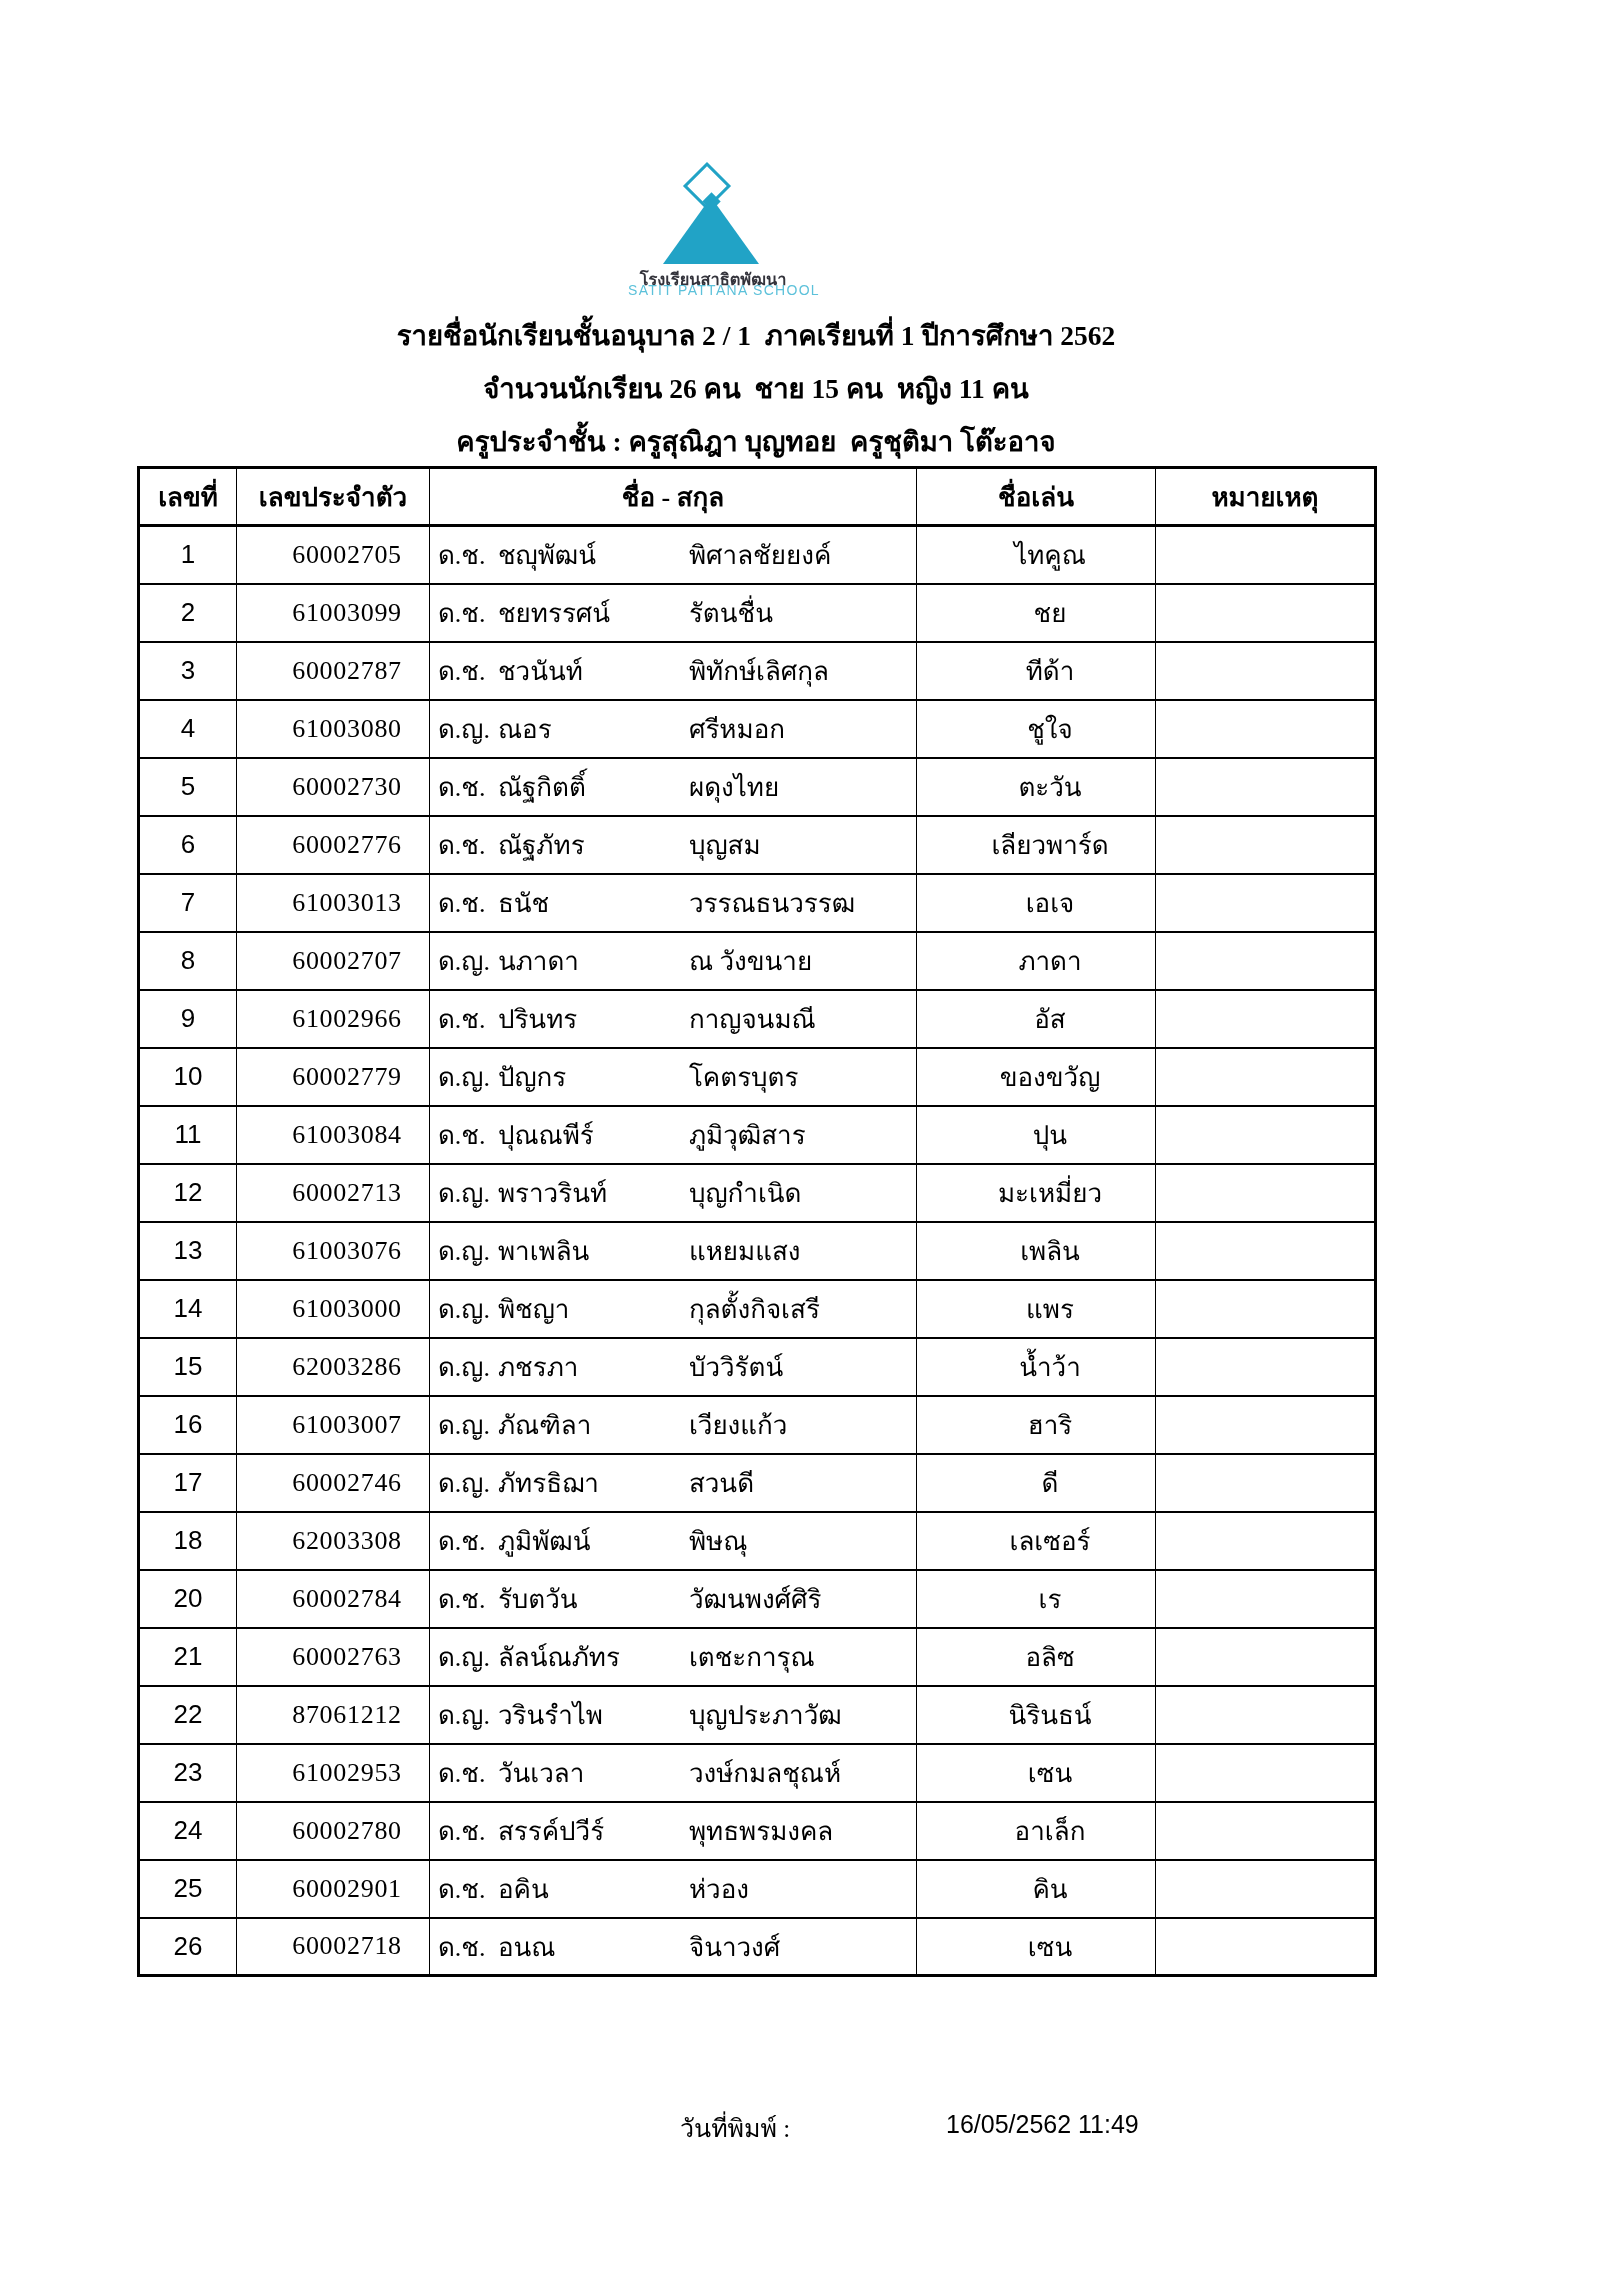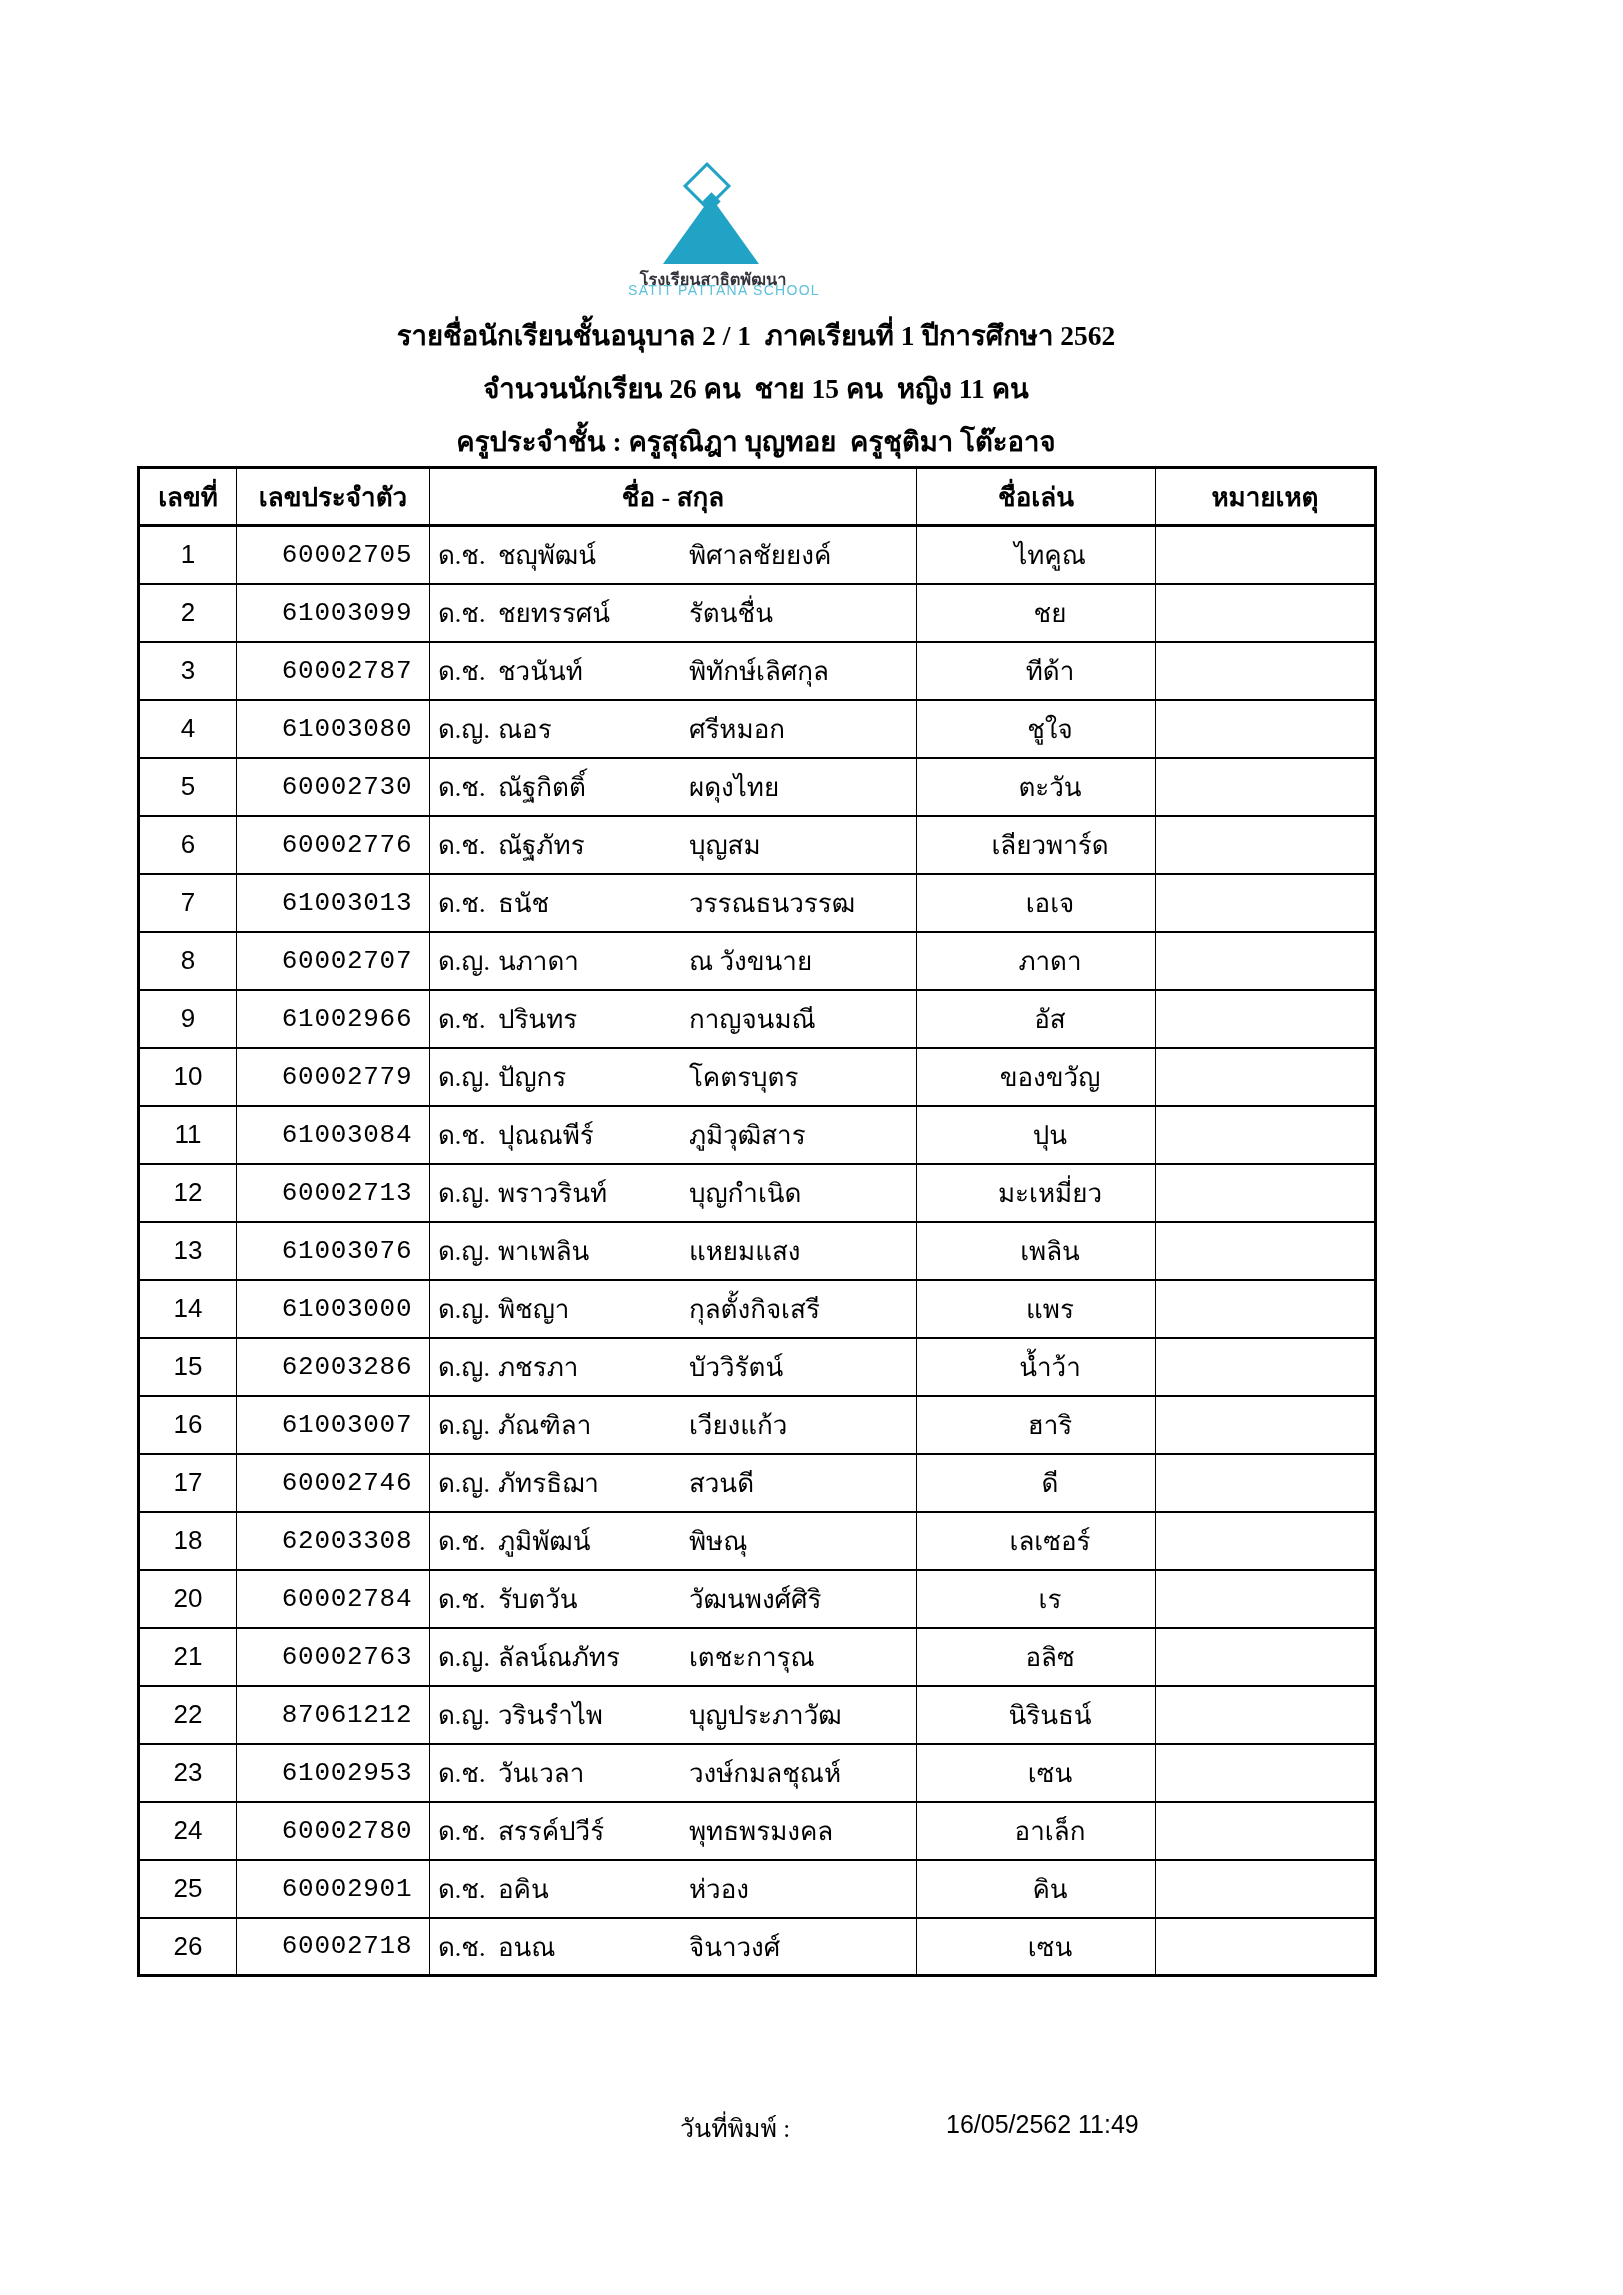--- a/index.html
+++ b/index.html
@@ -35,21 +35,21 @@
   table.roster { position:absolute; left:137px; top:466px; width:1238px;
       border-collapse:collapse; table-layout:fixed; }
   table.roster { border:3.3px solid #000; }
   table.roster th, table.roster td {
       border:1.3px solid #000; border-top-width:2.6px; border-bottom-width:2.6px;
       vertical-align:middle; overflow:hidden; }
   table.roster th { height:58px; font-size:26px; font-weight:bold; text-align:center;
       border-bottom-width:3.3px; }
   table.roster td { height:58px; font-size:26px; }
   td.c-no   { text-align:center; font-family:"Liberation Sans", sans-serif; font-size:26px; font-weight:300; }
-  td.c-id   { text-align:center; font-family:Liberation Mono, monospace; font-size:27.5px; font-weight:300; letter-spacing:0.7px;padding-left:28px; }
+  td.c-id   { text-align:center; font-family:Liberation Serif, serif; font-size:27.5px; font-weight:300; letter-spacing:0.7px;padding-left:28px; }
   td.c-name { text-align:left; padding-left:7.9px; }
   td.c-name .pfx  { display:inline-block; width:60px;  }
   td.c-name .fn   { display:inline-block; width:191px; }
   td.c-nick { text-align:center;padding-left:28px; }
   td.c-note { }
 
   
   .footer-label { position:absolute; left:680px; top:2108px; font-size:25px; }
   .footer-datetime { position:absolute; left:946px; top:2110px;
       font-family:"Liberation Sans", sans-serif; font-size:25px; font-weight:300; }

